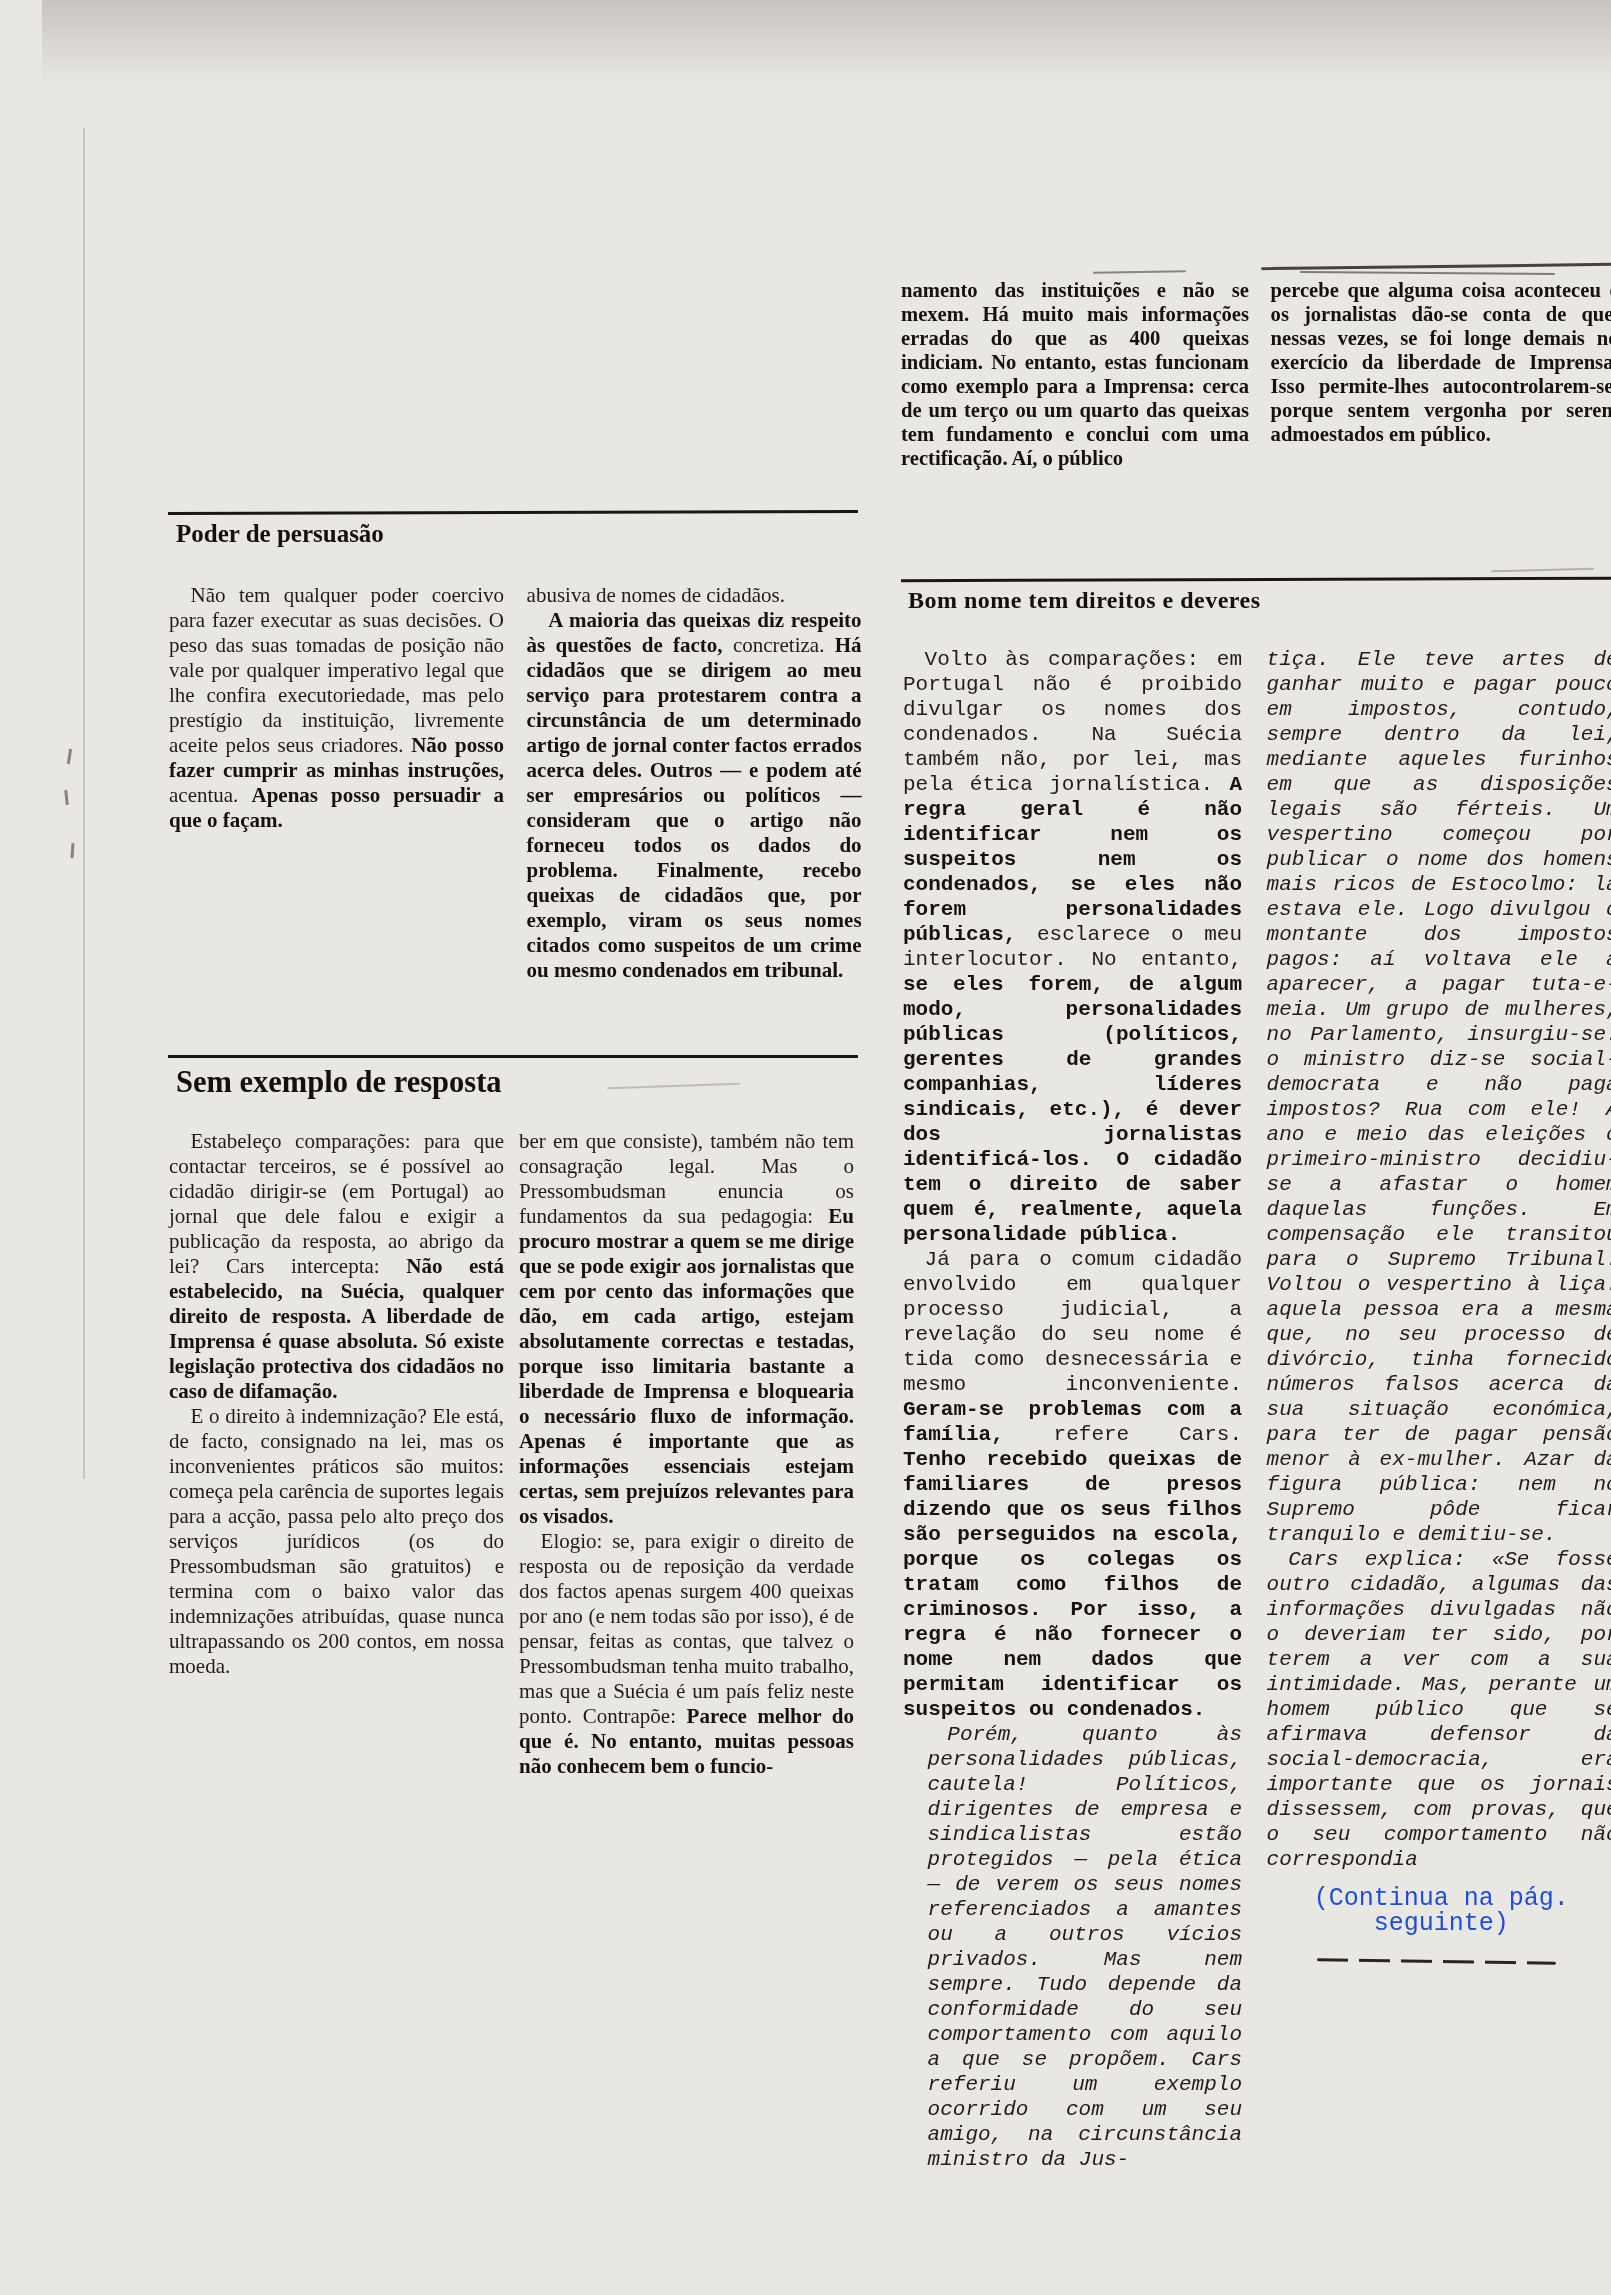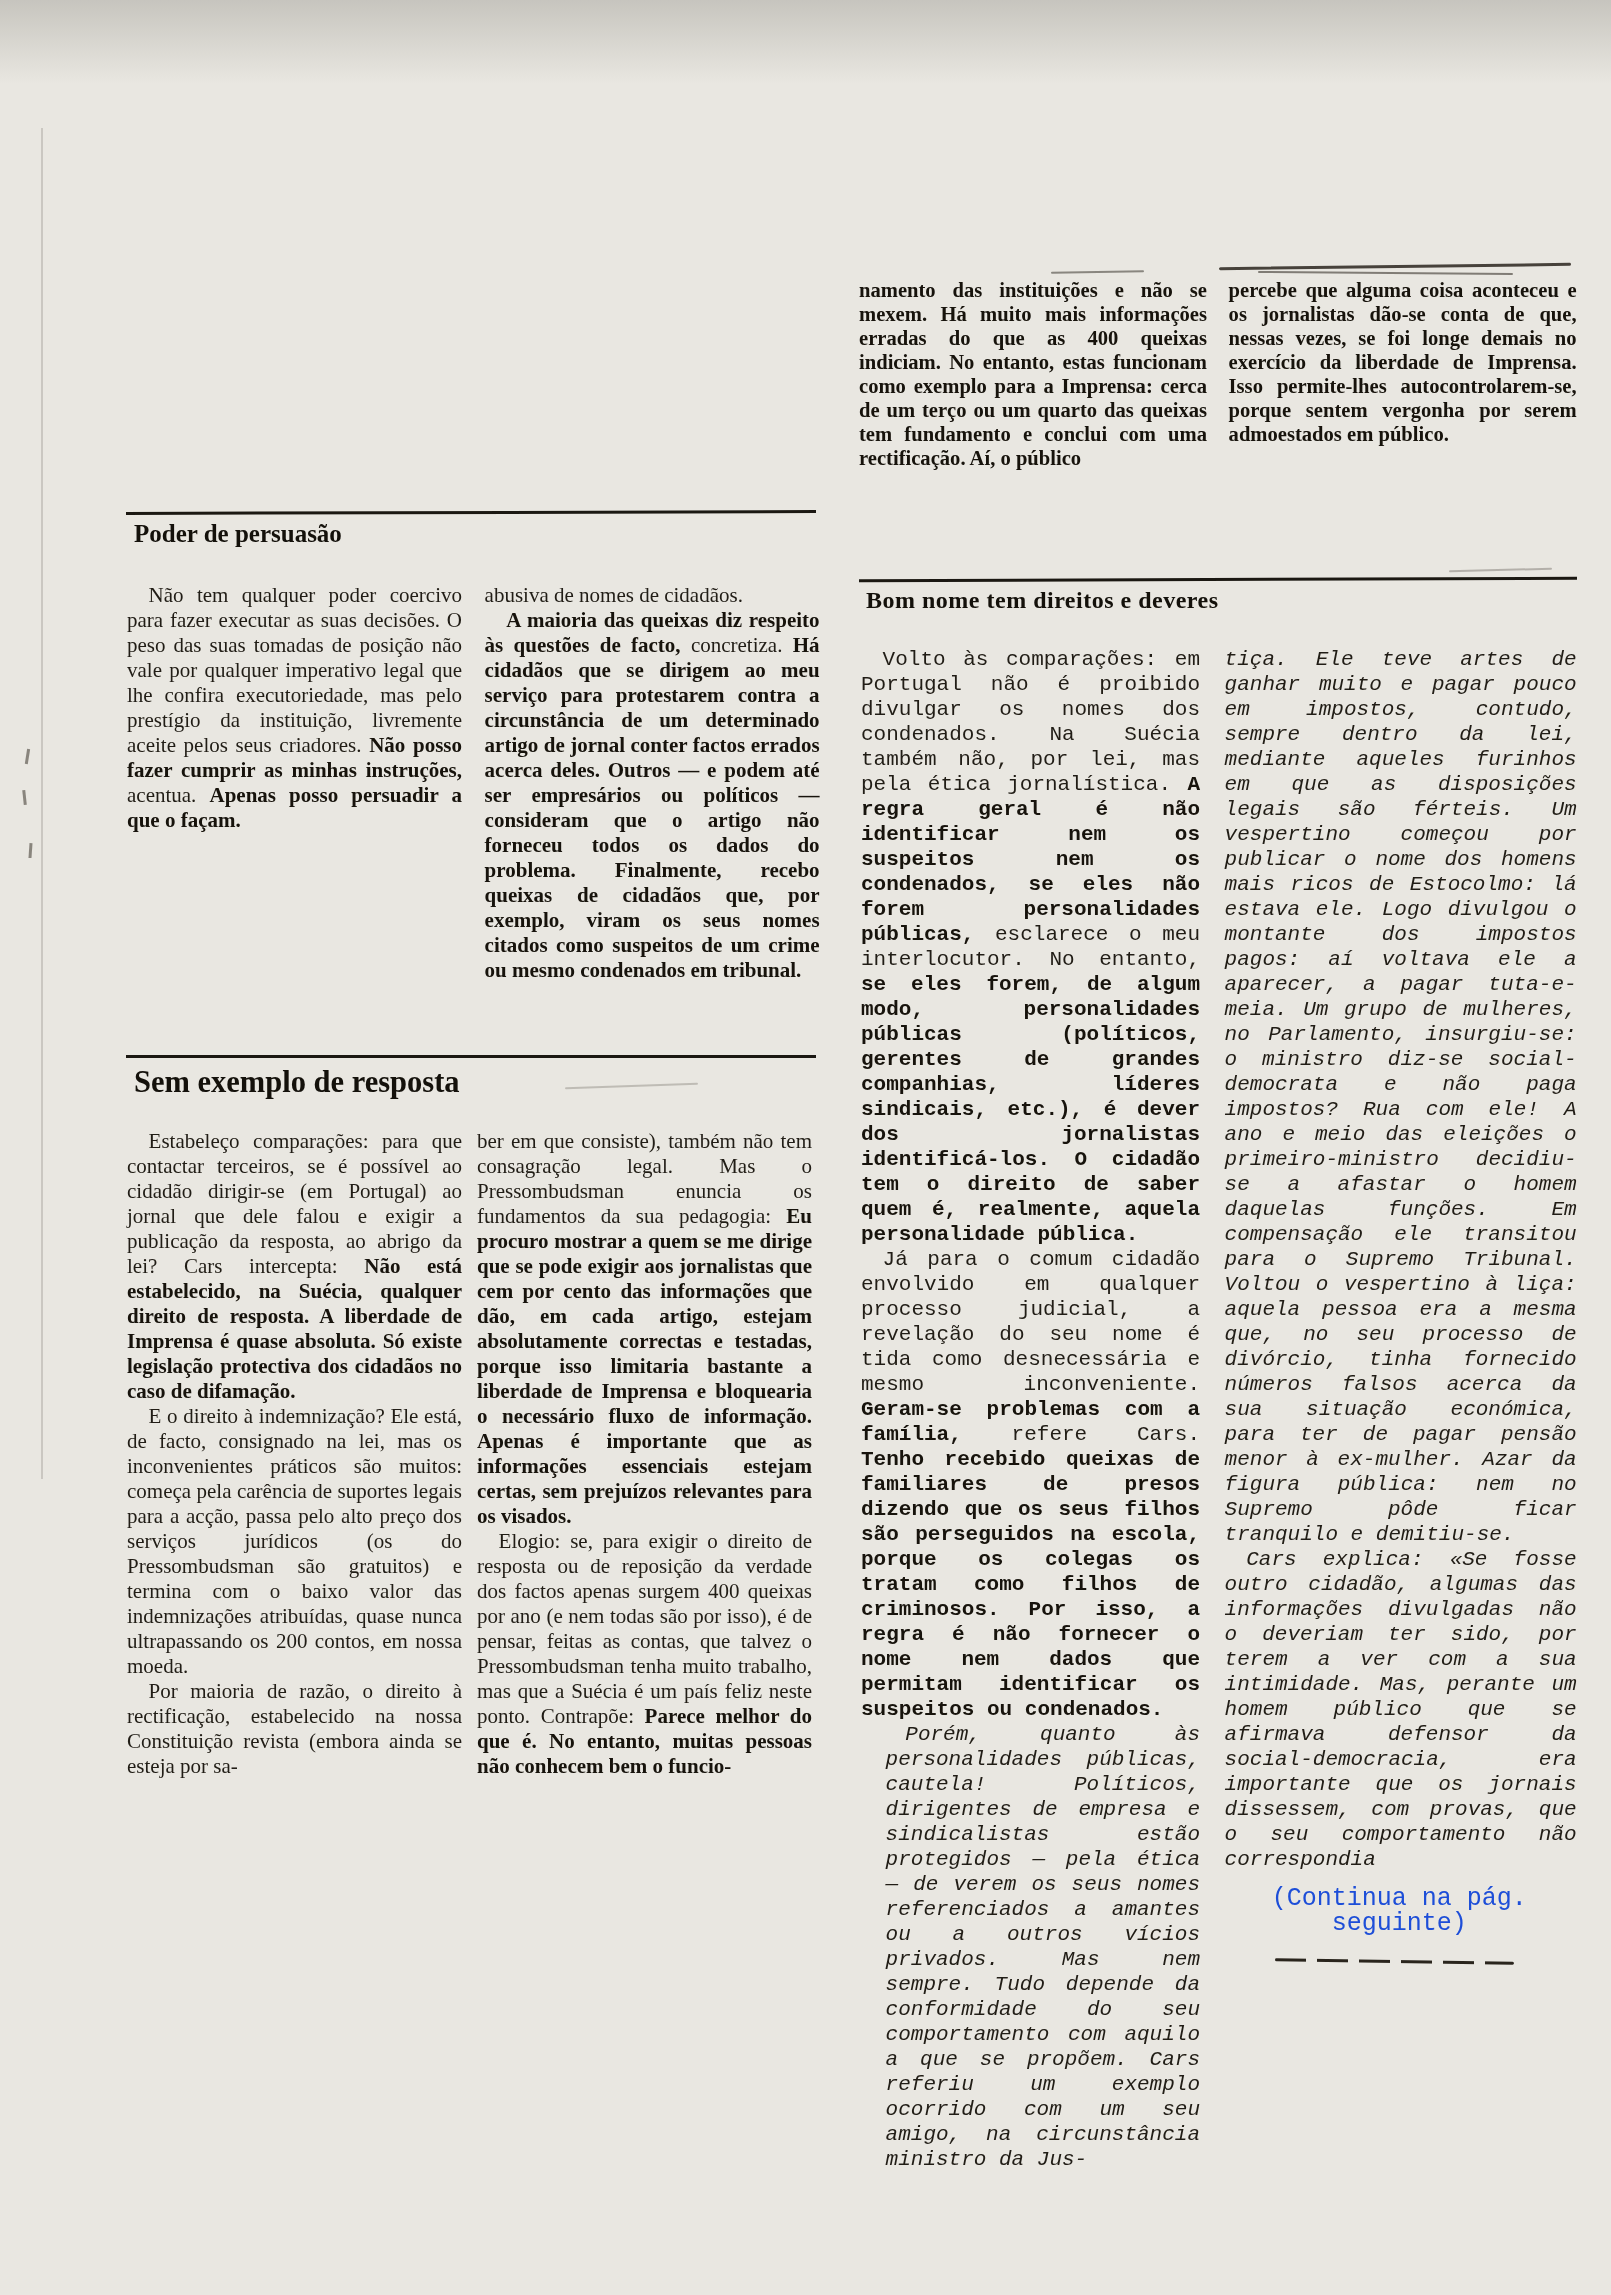--- a/index.html
+++ b/index.html
@@ -5,21 +5,21 @@
   * { box-sizing: border-box; }
   html, body { margin: 0; padding: 0; }
   body {
     width: 1612px; height: 2295px;
     position: relative;
     background: var(--paper, #e9e7e1);
     font-family: "Liberation Serif", "DejaVu Serif", serif;
     color: var(--ink, #211d16);
     overflow: hidden;
   }
-  .sheet { position: absolute; inset: 0; }
+  .sheet { position: absolute; inset: 0; margin-left: 42px; }
 
   
   .top-band { position: absolute; left: 0; top: 0; width: 1612px; height: 84px;
     background: linear-gradient(180deg, rgba(110,108,100,0.28), rgba(110,108,100,0)); }
   .fold { position: absolute; left: 41px; top: 128px; width: 1.5px; height: 1351px;
     background: #8b877e; opacity: 0.33; }
   .scribble { position: absolute; background: #2a251d; border-radius: 1.5px; }
   #scr-top-a { left: 1219px; top: 265px; width: 352px; height: 2.5px; transform: rotate(-0.7deg); opacity: 0.85; }
   #scr-top-b { left: 1258px; top: 272px; width: 255px; height: 1.5px; transform: rotate(0.5deg); opacity: 0.55; }
   #scr-top-c { left: 1051px; top: 271px; width: 93px; height: 2px; transform: rotate(-1deg); opacity: 0.5; }
@@ -100,21 +100,20 @@
         <p class="para"><span class="b">A maioria das queixas diz respeito às questões de facto, </span><span>concretiza. </span><span class="b">Há cidadãos que se dirigem ao meu serviço para protestarem contra a circunstância de um determinado artigo de jornal conter factos errados acerca deles. Outros — e podem até ser empresários ou políticos — consideram que o artigo não forneceu todos os dados do problema. Finalmente, recebo queixas de cidadãos que, por exemplo, viram os seus nomes citados como suspeitos de um crime ou mesmo condenados em tribunal.</span></p>
       </div>
   </section>
 
   <div class="rule" id="rule-2"></div>
   <h1 class="headline" id="h2">Sem exemplo de resposta</h1>
   <section class="cols" id="a2">
     <div class="col">
         <p class="para"><span>Estabeleço comparações: para que contactar terceiros, se é possível ao cidadão dirigir-se (em Portugal) ao jornal que dele falou e exigir a publicação da resposta, ao abrigo da lei? Cars intercepta: </span><span class="b">Não está estabelecido, na Suécia, qualquer direito de resposta. A liberdade de Imprensa é quase absoluta. Só existe legislação protectiva dos cidadãos no caso de difamação.</span></p>
         <p class="para"><span>E o direito à indemnização? Ele está, de facto, consignado na lei, mas os inconvenientes práticos são muitos: começa pela carência de suportes legais para a acção, passa pelo alto preço dos serviços jurídicos (os do Pressombudsman são gratuitos) e termina com o baixo valor das indemnizações atribuídas, quase nunca ultrapassando os 200 contos, em nossa moeda.</span></p>
-        <p class="para"><span>Por maioria de razão, o direito à rectificação, estabelecido na nossa Constituição revista (embora ainda se esteja por sa-</span></p>
       </div>
     <div class="col">
         <p class="para noindent"><span>ber em que consiste), também não tem consagração legal. Mas o Pressombudsman enuncia os fundamentos da sua pedagogia: </span><span class="b">Eu procuro mostrar a quem se me dirige que se pode exigir aos jornalistas que cem por cento das informações que dão, em cada artigo, estejam absolutamente correctas e testadas, porque isso limitaria bastante a liberdade de Imprensa e bloquearia o necessário fluxo de informação. Apenas é importante que as informações essenciais estejam certas, sem prejuízos relevantes para os visados.</span></p>
         <p class="para"><span>Elogio: se, para exigir o direito de resposta ou de reposição da verdade dos factos apenas surgem 400 queixas por ano (e nem todas são por isso), é de pensar, feitas as contas, que talvez o Pressombudsman tenha muito trabalho, mas que a Suécia é um país feliz neste ponto. Contrapõe: </span><span class="b">Parece melhor do que é. No entanto, muitas pessoas não conhecem bem o funcio-</span></p>
       </div>
   </section>
 
   <div class="rule" id="rule-3"></div>
   <h1 class="headline" id="h3">Bom nome tem direitos e deveres</h1>
   <section class="cols" id="a3">

